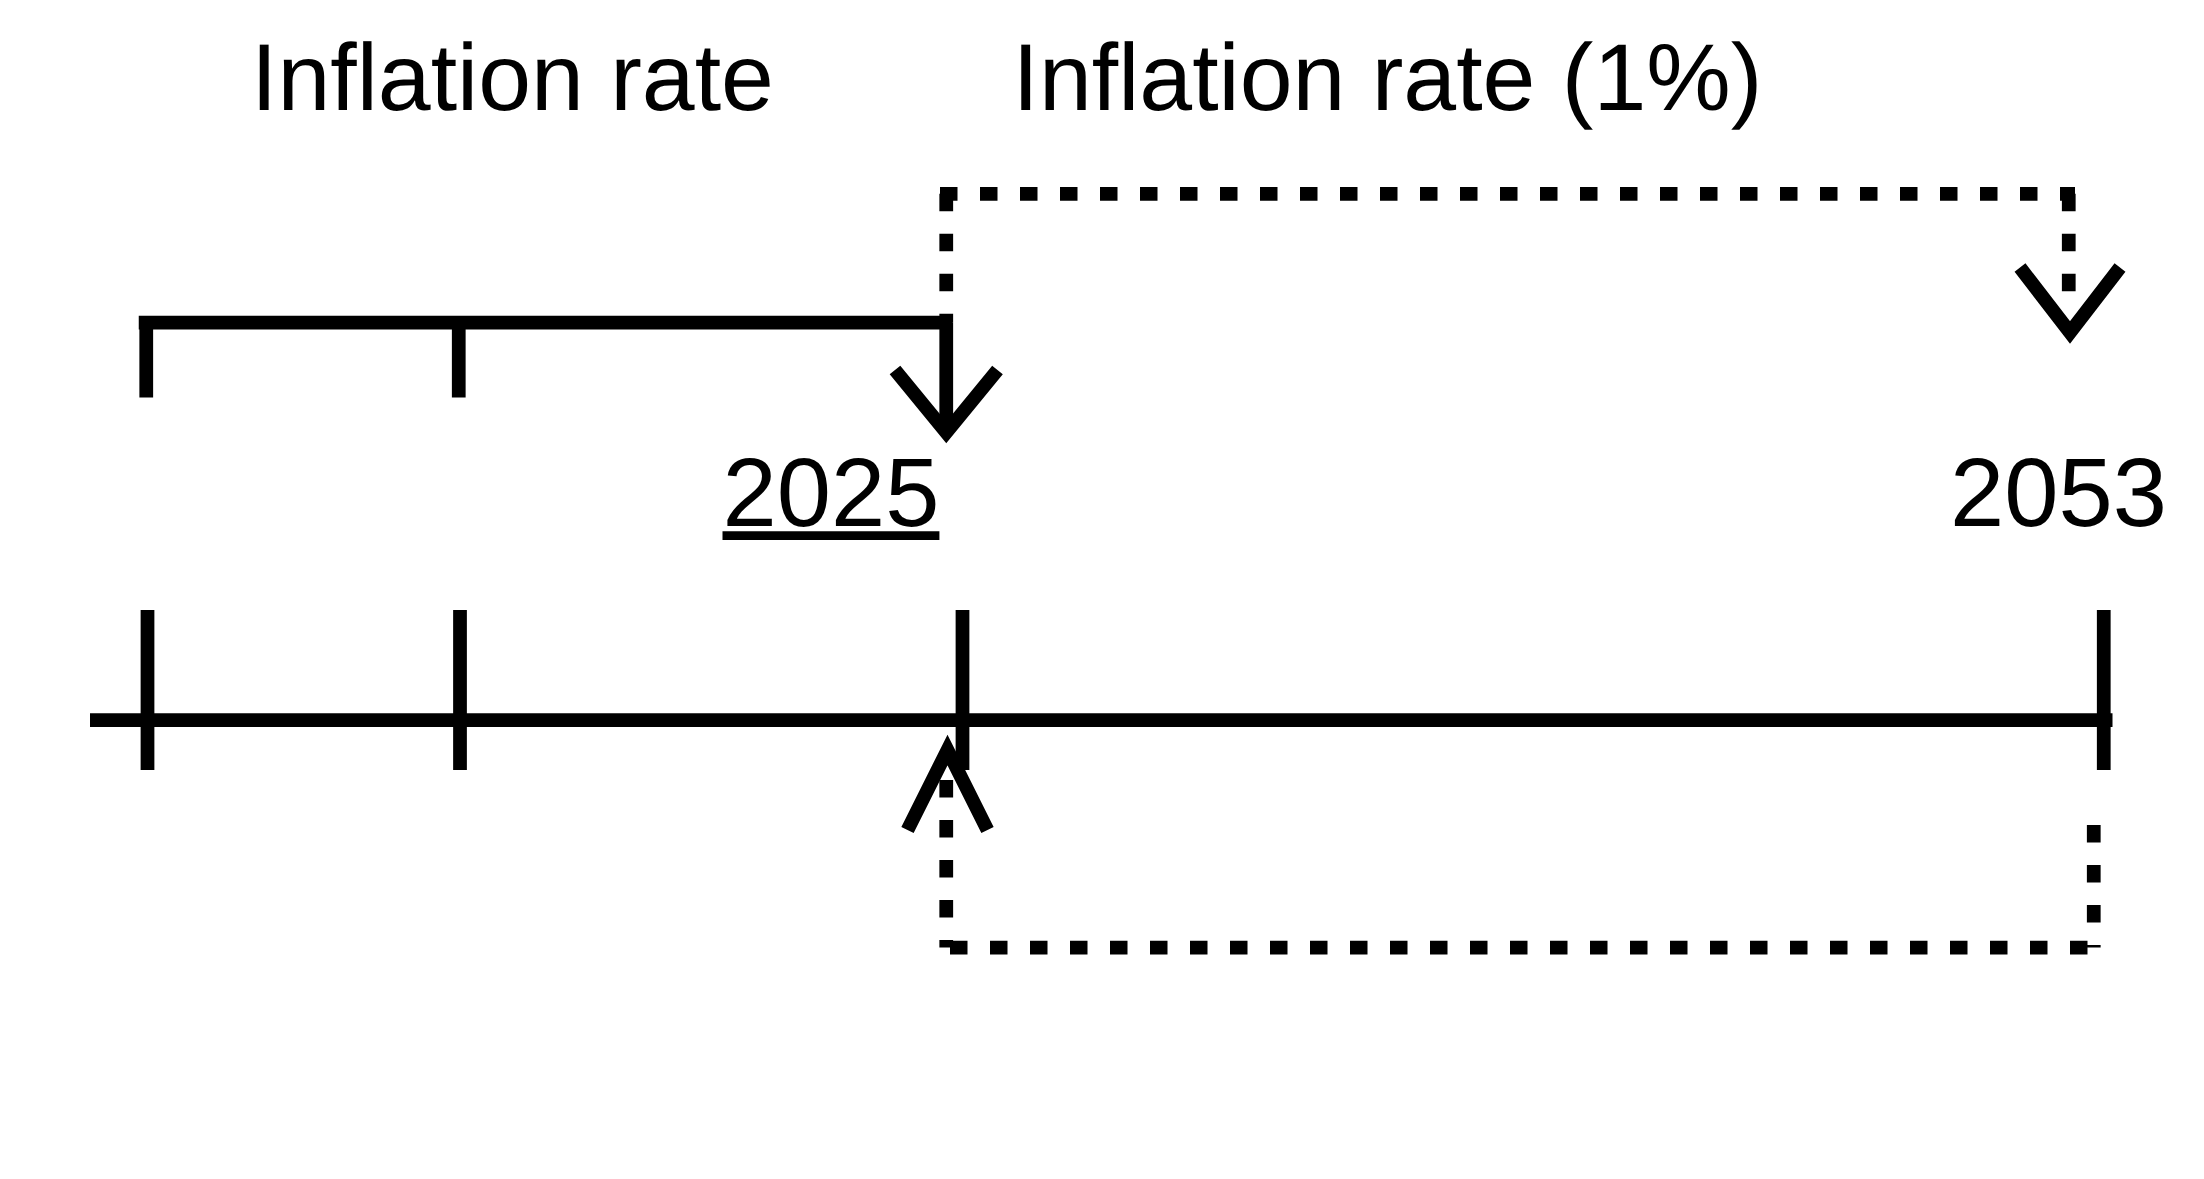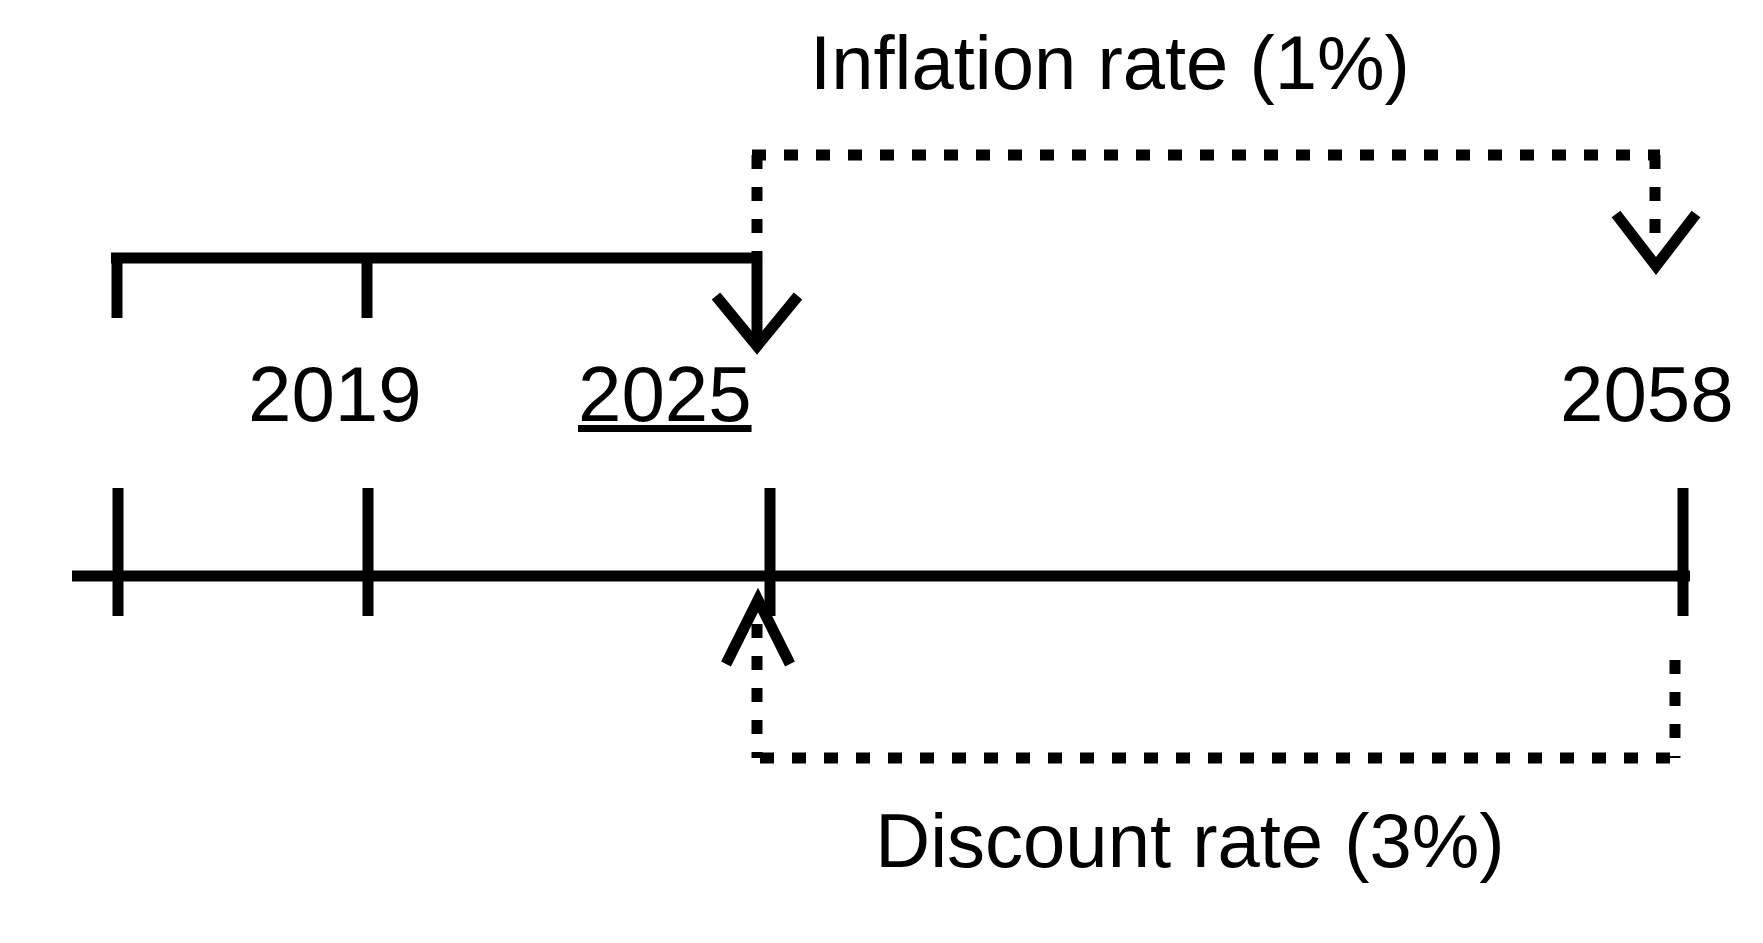--- a/index.html
+++ b/index.html
@@ -110,23 +110,22 @@
 
       <line x1="1675" y1="660" x2="1675" y2="758" stroke="#000000" stroke-width="11" stroke-dasharray="14 18" stroke-linecap="butt"></line>
 
       <line x1="757" y1="624" x2="757" y2="758" stroke="#000000" stroke-width="11" stroke-dasharray="14 18" stroke-linecap="butt"></line>
 
       <path d="M 726 664 L 758 600 L 790 664" fill="none" stroke="#000000" stroke-width="11" stroke-linecap="butt" stroke-linejoin="miter"></path>
     </g>
   </svg>
 
   <div class="label bracket-label" id="label-inflation-actual">
+    <div>Inflation rate</div>
   </div>
 
   <div class="label bracket-label" id="label-inflation-projected">Inflation rate (1%)</div>
 
-  <div class="label bracket-label" id="label-discount-rate">Discount rate (3%)</div>
 
-  <div class="label year-label" id="year-2019">2019</div>
   <div class="label year-label" id="year-2025">2025</div>
-  <div class="label year-label" id="year-2050">2058</div>
+  <div class="label year-label" id="year-2050">2053</div>
 
 </div>
 
 </body></html>

